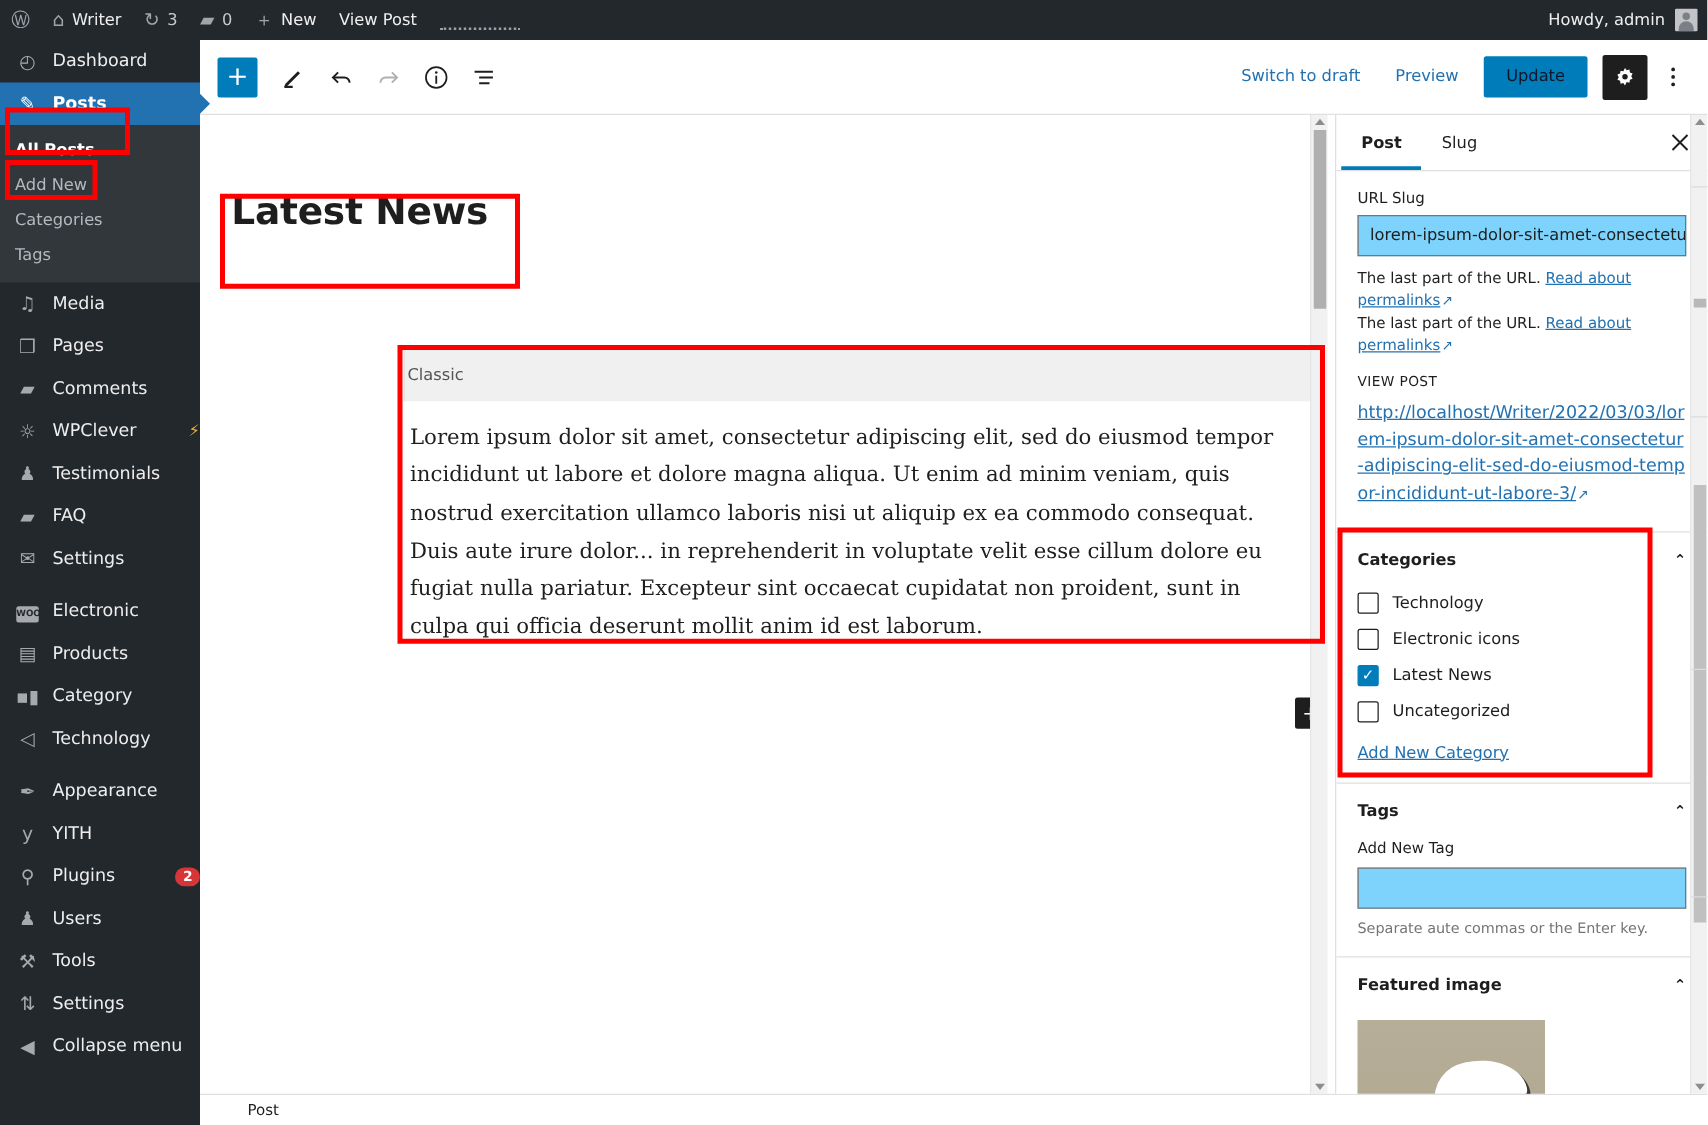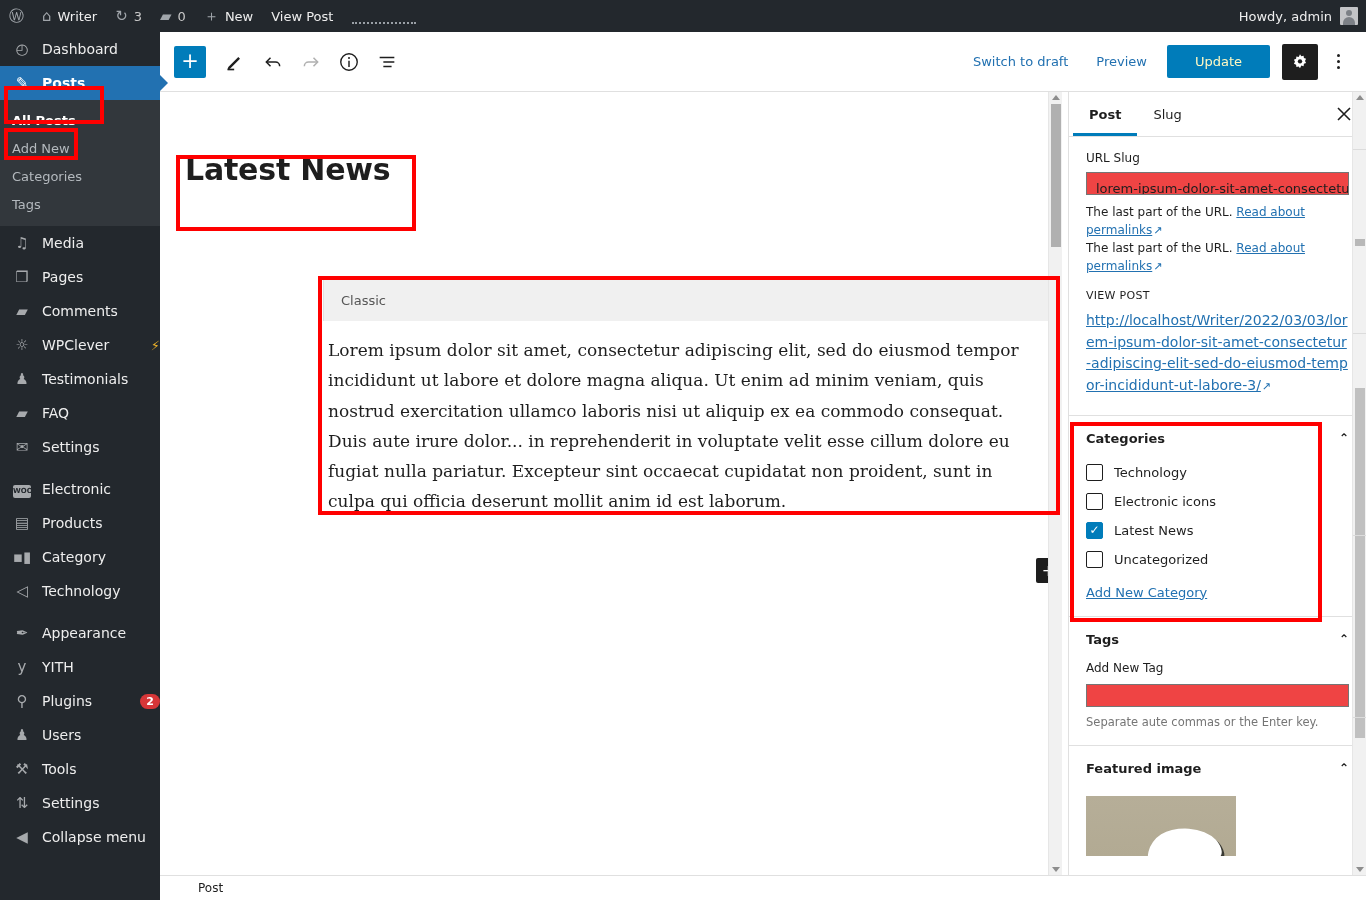--- a/index.html
+++ b/index.html
@@ -85,22 +85,22 @@
     font-size: 21px; line-height: 1; border-radius: 2px; margin-right: 8px;
   }
   .tb-icon {
     width: 34px; height: 34px; display: flex; align-items: center; justify-content: center;
     color: #1e1e1e;
   }
   .tb-icon.disabled { color: #b0b0b0; }
   .tb-right { margin-left: auto; display: flex; align-items: center; gap: 0; }
   .hdr-link { color: #2271b1; font-size: 13px; padding: 0 14px; white-space: nowrap; }
   .btn-update {
-    background: #007cba; color: #fef9c3; font-size: 13px; font-weight: 500;
-    border-radius: 2px; padding: 9px 28px; margin-left: 6px;
+    background: #007cba; color: #0f172a; font-size: 13px; font-weight: 500;
+    border-radius: 2px; padding: 9px 18px; margin-left: 6px;
   }
   .btn-gear {
     width: 36px; height: 36px; background: #1e1e1e; color: #fff; border-radius: 2px;
     display: flex; align-items: center; justify-content: center; margin-left: 12px;
   }
   .btn-dots {
     width: 28px; height: 36px; display: flex; flex-direction: column;
     align-items: center; justify-content: center; gap: 3px; margin-left: 6px;
   }
   .btn-dots i { width: 3px; height: 3px; border-radius: 50%; background: #1e1e1e; display: block; }
@@ -112,21 +112,21 @@
   }
   #post-title {
     position: absolute; left: 25px; top: 60px;
     font-size: 30px; font-weight: 700; color: #1e1e1e; letter-spacing: -0.2px;
   }
   #classic-block {
     position: absolute; left: 163px; top: 187px; width: 727px;
   }
   .classic-bar {
     height: 42px; background: #f0f0f0; border: 1px solid #e0e0e0; border-bottom: none;
-    display: flex; align-items: center; padding-left: 17px;
+    display: flex; align-items: center; padding-left: 2px;
     font-size: 13px; color: #555;
   }
   .classic-body {
     padding: 14px 17px 10px 5px; font-size: 17px; line-height: 1.78; color: #1e1e1e;
     font-family: "DejaVu Serif", "Liberation Serif", serif;
   }
   #add-block-btn {
     position: absolute; left: 876px; top: 466px; width: 25px; height: 25px;
     background: #1e1e1e; color: #fff; display: flex; align-items: center;
     justify-content: center; font-size: 16px; border-radius: 2px;
@@ -163,22 +163,22 @@
   }
   .stab { padding: 0 16px; height: 44px; line-height: 46px; font-size: 13px; color: #1e1e1e; }
   .stab.active { font-weight: 600; box-shadow: inset 0 -3px 0 #007cba; }
   .sclose {
     margin-left: auto; width: 36px; height: 36px; display: flex;
     align-items: center; justify-content: center; font-size: 18px; color: #1e1e1e;
   }
   .s-section { padding: 14px 17px; border-bottom: 1px solid #e0e0e0; }
   .s-label { font-size: 12px; margin-bottom: 7px; color: #1e1e1e; }
   .s-input {
-    width: 100%; height: 23px; border: 1px solid #757575; border-radius: 0;
-    padding: 0 9px; font-size: 13px; color: #1e1e1e; background: #ef4444;
+    width: 100%; height: 33px; border: 1px solid #757575; border-radius: 0;
+    padding: 0 9px; font-size: 13px; color: #1e1e1e; background: #7dd3fc;
     font-family: "DejaVu Sans", "Liberation Sans", sans-serif;
     overflow: hidden; white-space: nowrap; line-height: 31px;
   }
   .s-help { font-size: 12px; line-height: 1.5; color: #1e1e1e; margin-top: 8px; }
   .s-help.tight { margin-top: -1px; }
   .lnk { color: #2271b1; text-decoration: underline; }
   .extlink { color: #2271b1; font-size: 11px; margin-left: 1px; }
   .s-caps { font-size: 11px; letter-spacing: 0.3px; margin-top: 14px; margin-bottom: 8px; color: #1e1e1e; }
   .permalink { font-size: 14px; line-height: 1.55; color: #2271b1; text-decoration: underline; word-break: break-all; }
   .panel-head {

